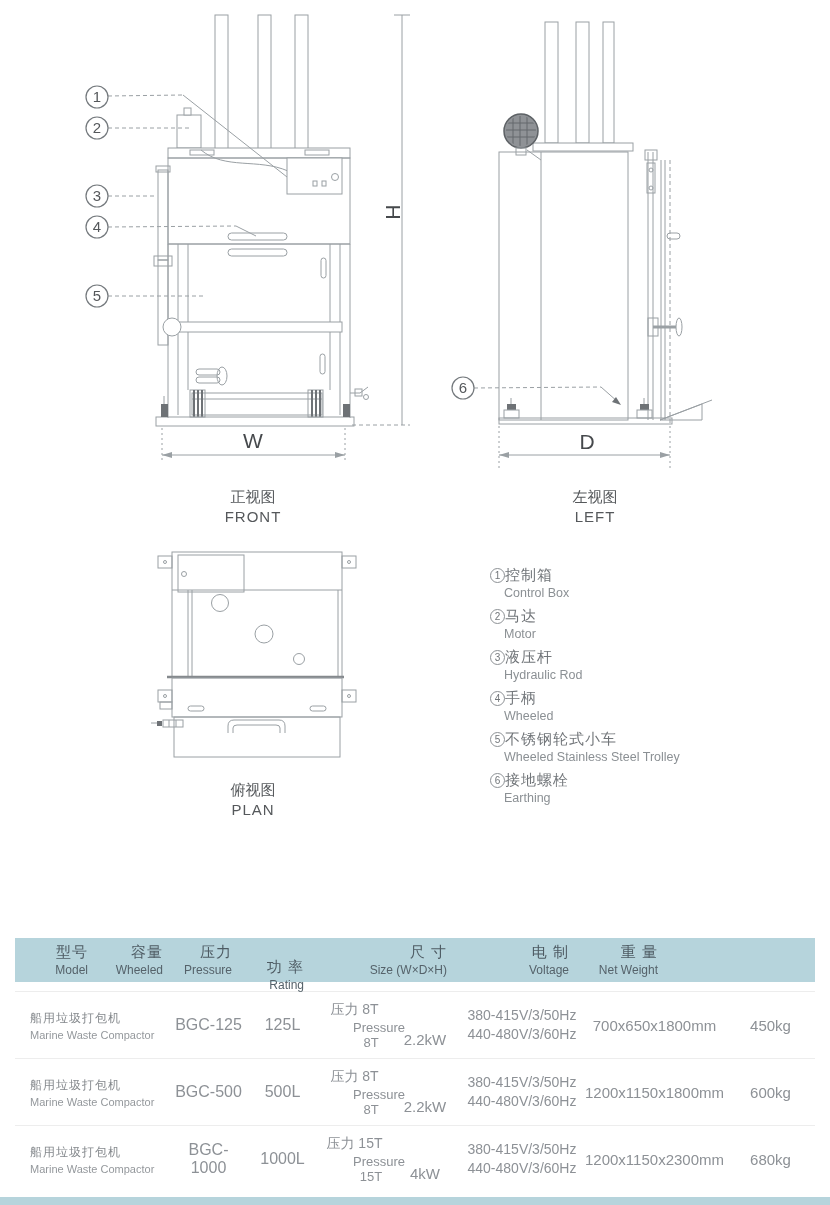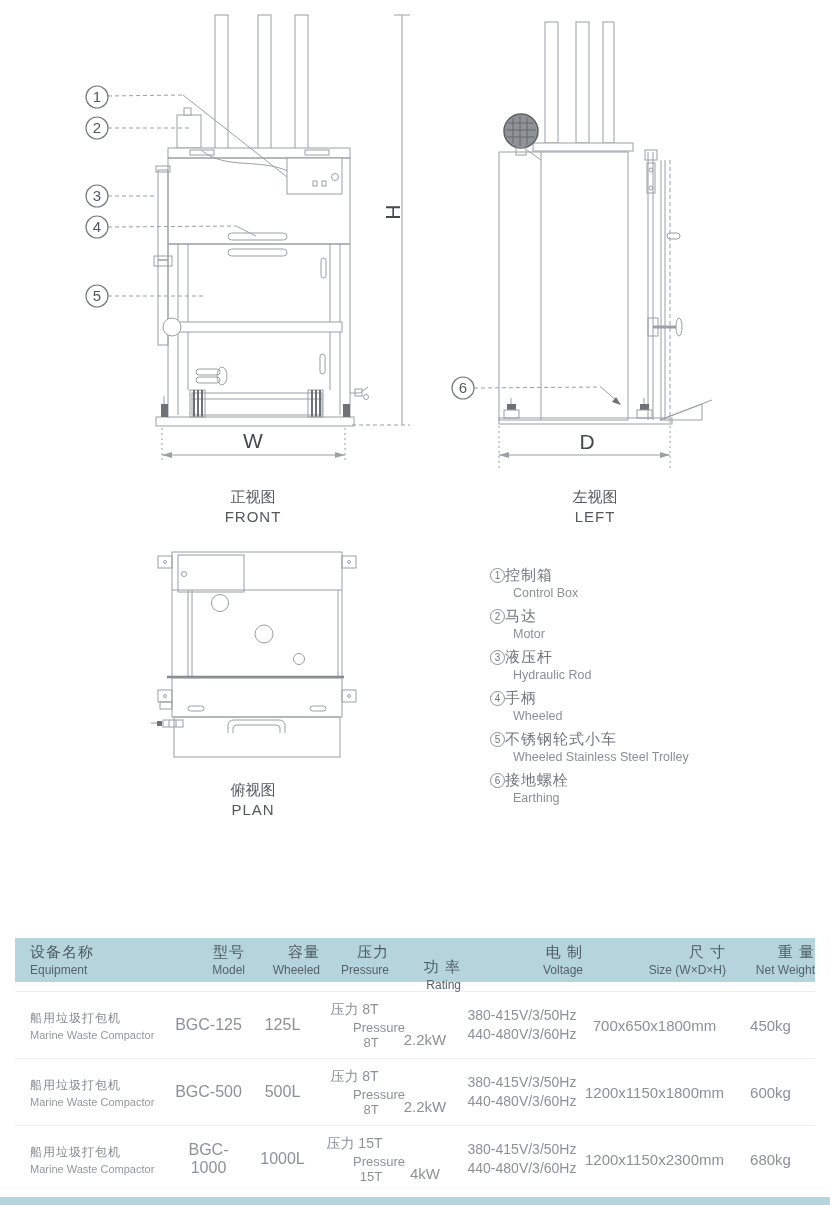--- a/index.html
+++ b/index.html
@@ -23,21 +23,21 @@
   
   #legend { position:absolute; left:490px; top:566px; width:260px; }
   .legend-item { margin-bottom:7px; }
   .legend-line1 { display:flex; align-items:center; }
   .legend-badge {
     display:inline-flex; align-items:center; justify-content:center;
     width:15px; height:15px; border:1px solid #8d9195; border-radius:50%;
     font-size:10px; color:#717579; flex:0 0 auto;
   }
   .legend-cn { margin-left:0; font-size:15px; color:#717579; letter-spacing:1px; }
-  .legend-en { margin-left:23px; font-size:12.5px; color:#8b9094; margin-top:1px; }
+  .legend-en { margin-left:14px; font-size:12.5px; color:#8b9094; margin-top:1px; }
   
   #spec-table { position:absolute; left:15px; top:938px; width:800px; }
   .tbl-header { display:flex; background:#b6d4dc; height:44px; align-items:center; }
   .th { text-align:right; }
   .th-cn { font-size:15px; color:#4e5b63; letter-spacing:1px; }
   .th-en { font-size:12px; color:#55626a; margin-top:1px; }
   .c1 { width:157px; text-align:left; padding-left:15px; }
   .c2 { width:73px; }  .c3 { width:75px; }  .c4 { width:69px; }
   .c5 { width:72px;margin-top:29px; }  .c6 { width:122px; } .c7 { width:143px; } .c8 { width:89px; }
   .tbl-rows { margin-top:9px; }
@@ -349,47 +349,43 @@
       <div class="legend-line1">
         <span class="legend-badge">6</span>
         <span class="legend-cn">接地螺栓</span>
       </div>
       <div class="legend-en">Earthing</div>
     </div>
   </div>
 
   <div id="spec-table">
     <div class="tbl-header">
-      <div class="th c1">
-        <div class="th-cn">设备名称</div>
-        <div class="th-en">Equipment</div>
-      </div>
       <div class="th c2">
         <div class="th-cn">型号</div>
         <div class="th-en">Model</div>
       </div>
       <div class="th c3">
         <div class="th-cn">容量</div>
         <div class="th-en">Wheeled</div>
       </div>
       <div class="th c4">
         <div class="th-cn">压力</div>
         <div class="th-en">Pressure</div>
       </div>
       <div class="th c5">
         <div class="th-cn">功 率</div>
         <div class="th-en">Rating</div>
       </div>
+      <div class="th c7">
+        <div class="th-cn">尺 寸</div>
+        <div class="th-en">Size (W×D×H)</div>
+      </div>
       <div class="th c6">
         <div class="th-cn">电 制</div>
         <div class="th-en">Voltage</div>
-      </div>
-      <div class="th c7">
-        <div class="th-cn">尺 寸</div>
-        <div class="th-en">Size (W×D×H)</div>
       </div>
       <div class="th c8">
         <div class="th-cn">重 量</div>
         <div class="th-en">Net Weight</div>
       </div>
     </div>
 
     <div class="tbl-rows">
 
       <div class="tbl-row">

